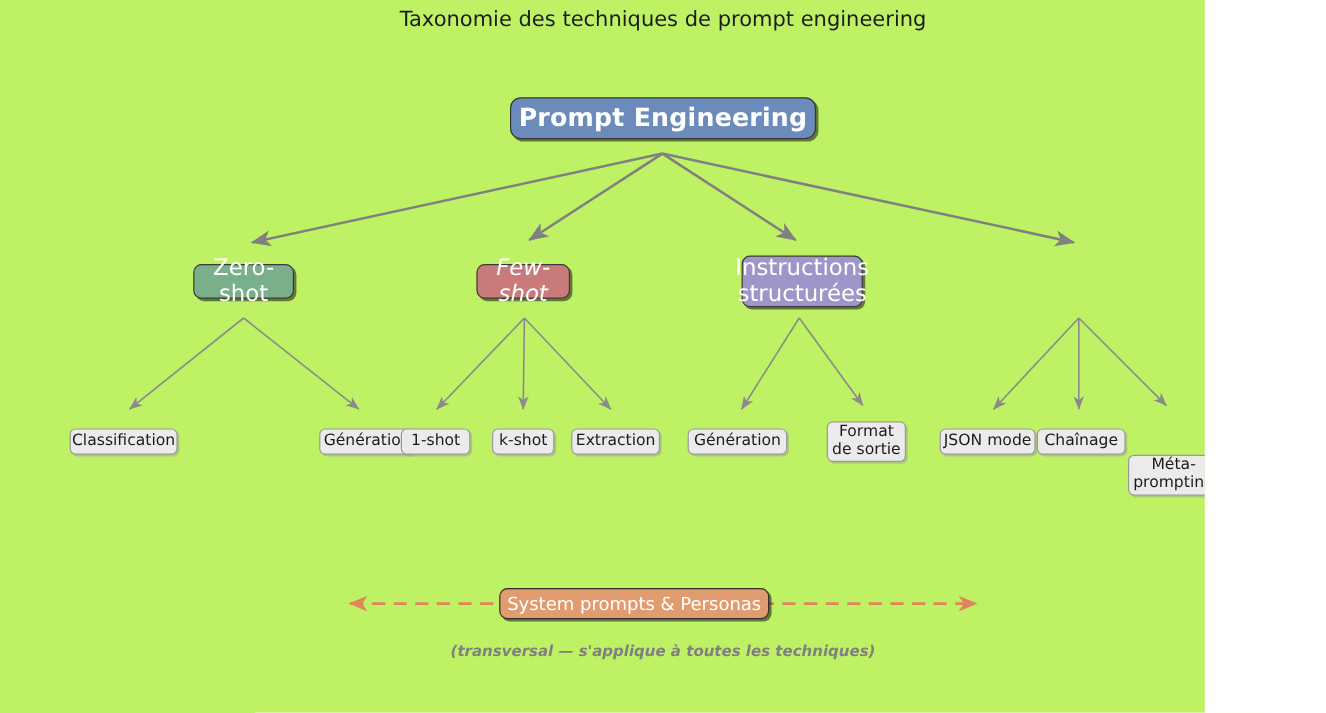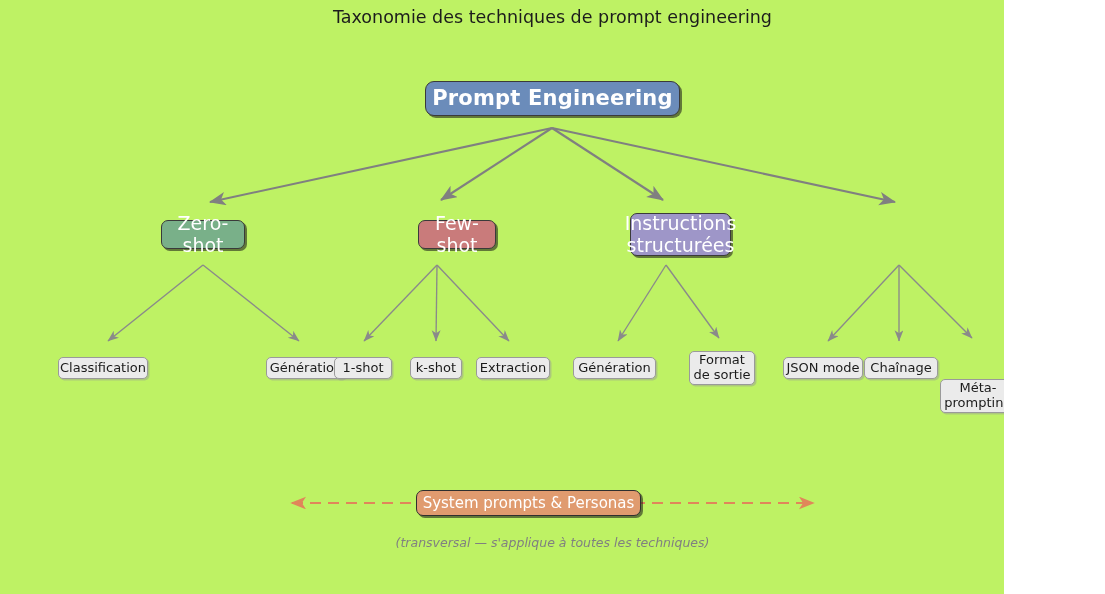--- a/index.html
+++ b/index.html
@@ -75,20 +75,21 @@
   #band-caption {
     position: absolute;
     left: 0;
     top: 535px;
     width: 1105px;
     text-align: center;
     font-size: 12.5px;
     font-style: italic;
     color: #808080;
     z-index: 6;
+    font-weight: bold;
   }
 </style>
 </head>
 <body>
 
 <div id="canvas">
 
   <div id="page-title">Taxonomie des techniques de prompt engineering</div>
 
   <svg id="edges" viewBox="0 0 1105 594">
@@ -134,25 +135,25 @@
   </svg>
 
   <div class="node node-root" style="left:425px; top:81px; width:255px; height:35px; background:#6b8cba;">
     <span>Prompt Engineering</span>
   </div>
 
   <div class="node node-l2" style="left:161px; top:220px; width:84px; height:29px; background:#79b089;">
     <span>Zero-shot</span>
   </div>
 
-  <div class="node node-l2" style="left:418px; top:220px; width:78px; height:29px; background:#c97b7b;">
+  <div class="node node-l2" style="left:397px; top:220px; width:78px; height:29px; background:#c97b7b;font-style:italic;">
     <span>Few-shot</span>
   </div>
 
-  <div class="node node-l2" style="left:618px; top:213px; width:101px; height:43px; background:#9e96c8;margin-left:12px;">
+  <div class="node node-l2" style="left:618px; top:213px; width:101px; height:43px; background:#9e96c8;">
     <span>Instructions
 structurées</span>
   </div>
 
 
   <div class="node node-leaf" style="left:58px; top:357px; width:90px; height:22px;">
     <span>Classification</span>
   </div>
 
   <div class="node node-leaf" style="left:266px; top:357px; width:80px; height:22px;">

